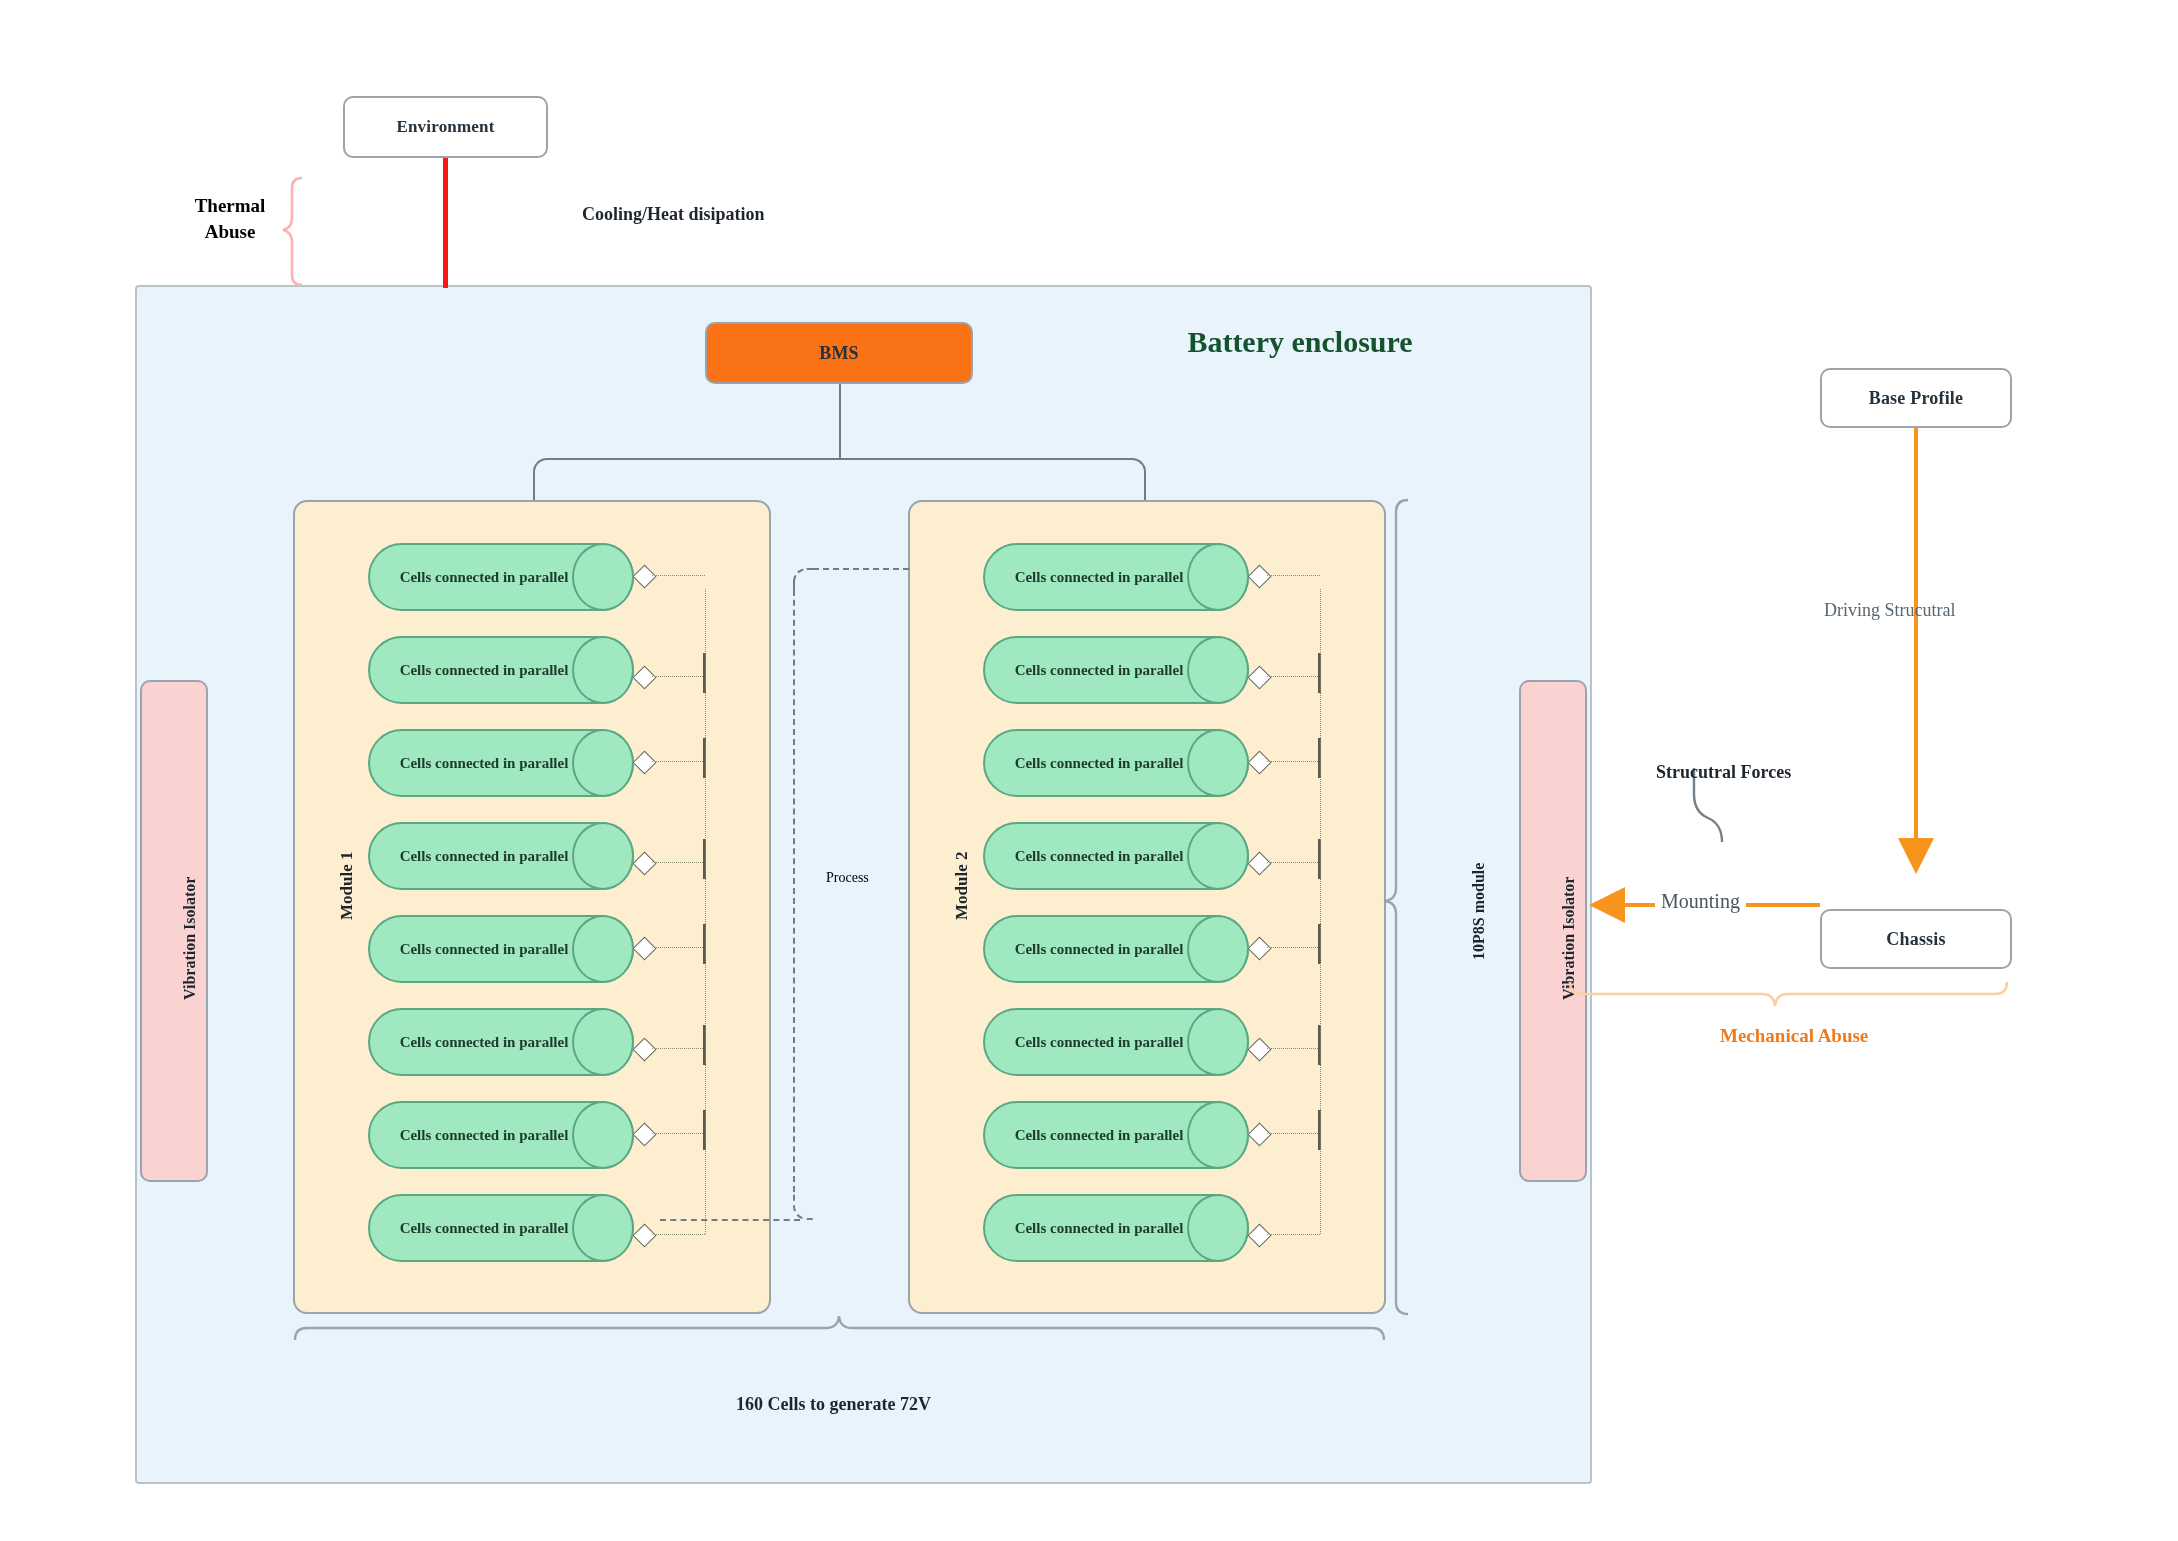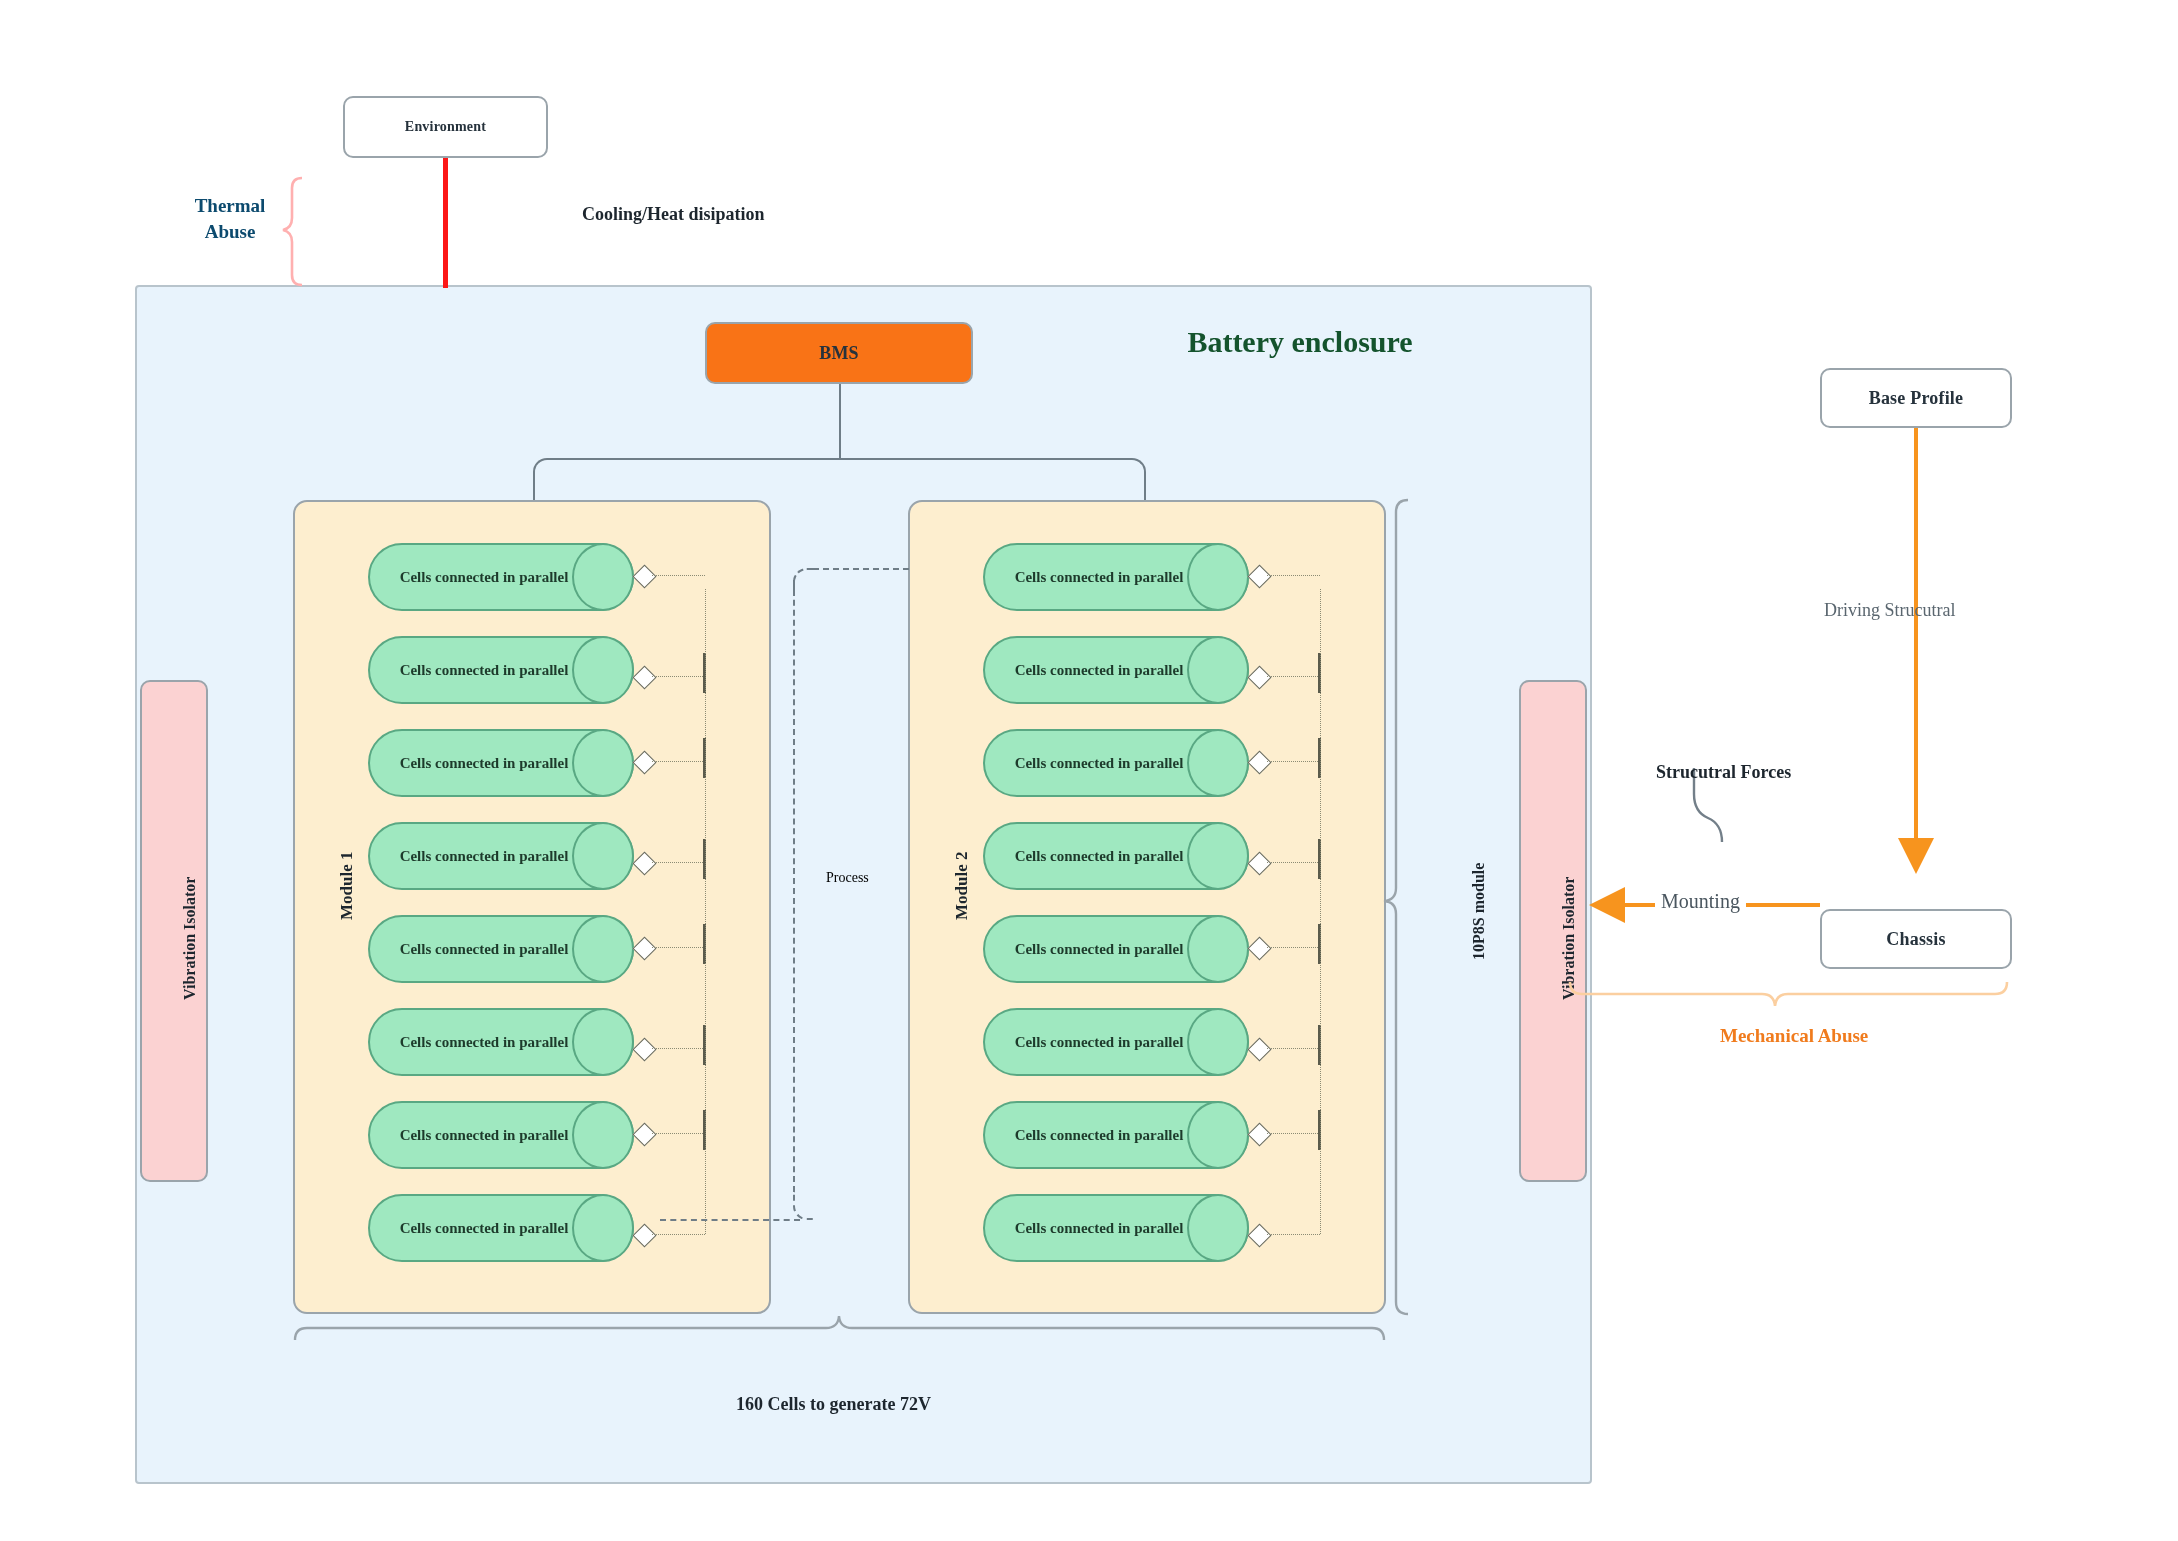--- a/index.html
+++ b/index.html
@@ -167,21 +167,21 @@
   }
 
   
   .lbl {
     position: absolute;
     font-size: 17px;
     color: #3c4852;
     white-space: nowrap;
   }
   .lbl.bold { font-weight: bold; color: #1d262e; }
-  .lbl.red  { color: #0c4a6e; font-weight: bold; font-size: 19px; text-align:center; line-height:1.35;}
+  .lbl.red  { color: #000000; font-weight: bold; font-size: 19px; text-align:center; line-height:1.35;}
   .lbl.orange { color: #f07b1d; font-weight: bold; font-size: 19px; }
 
   
   .dash-v { position:absolute; width:0; border-left: 2.5px dashed #6f7d87; }
   .dash-h { position:absolute; height:0; border-top: 2.5px dashed #6f7d87; }
   .dash-corner-tl {
     position:absolute; box-sizing:border-box;
     border-left:2.5px dashed #6f7d87; border-top:2.5px dashed #6f7d87;
     border-top-left-radius:14px;
   }
@@ -207,21 +207,21 @@
 </style>
 </head>
 <body>
 
 <div id="stage">
 
   <div id="enclosure"></div>
 
   <div id="enclosure-title">Battery enclosure</div>
 
-  <div class="node" style="left:343px; top:96px; width:205px; height:62px; font-size:14px;">
+  <div class="node" style="left:343px; top:96px; width:205px; height:62px; font-size:17px;">
     <span>Environment</span>
   </div>
 
   <div class="red-line" style="left:443px; top:158px; height:130px;"></div>
 
   <svg class="overlay">
     <path d="M 302 178 q -10 0 -10 10 L 292 218 q 0 10 -9 12 q 9 2 9 12 L 292 275 q 0 10 10 10" fill="none" stroke="#ffb0b0" stroke-width="2.6"></path>
   </svg>
 
   <div class="lbl red" style="left:175px; top:193px; width:110px; white-space:normal;">

